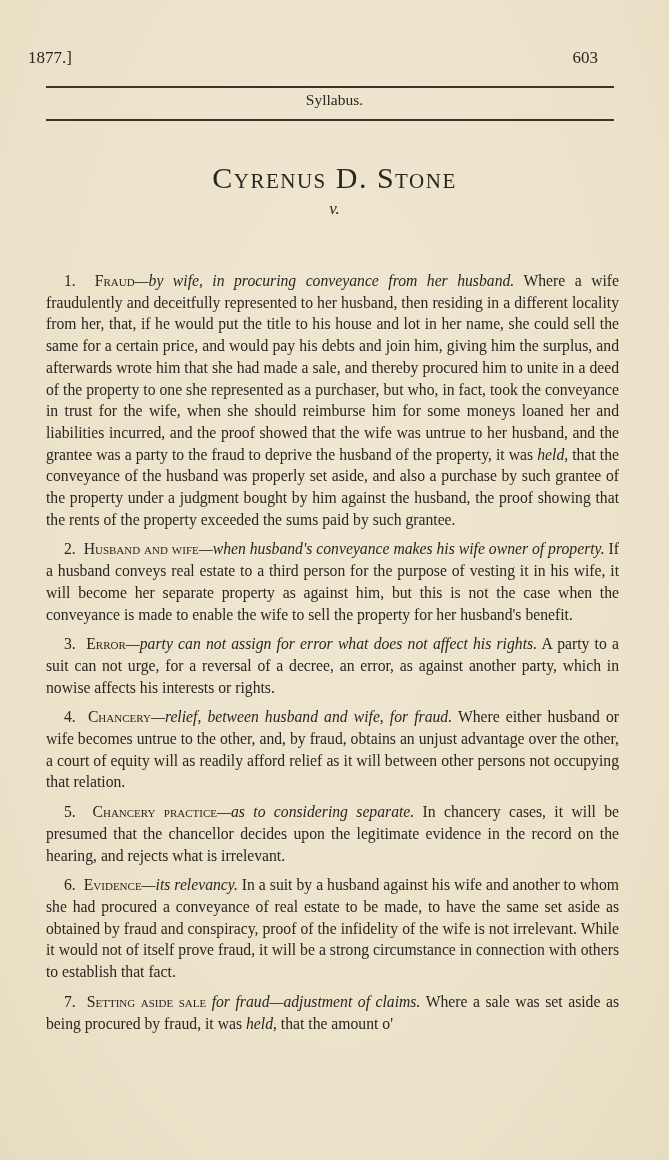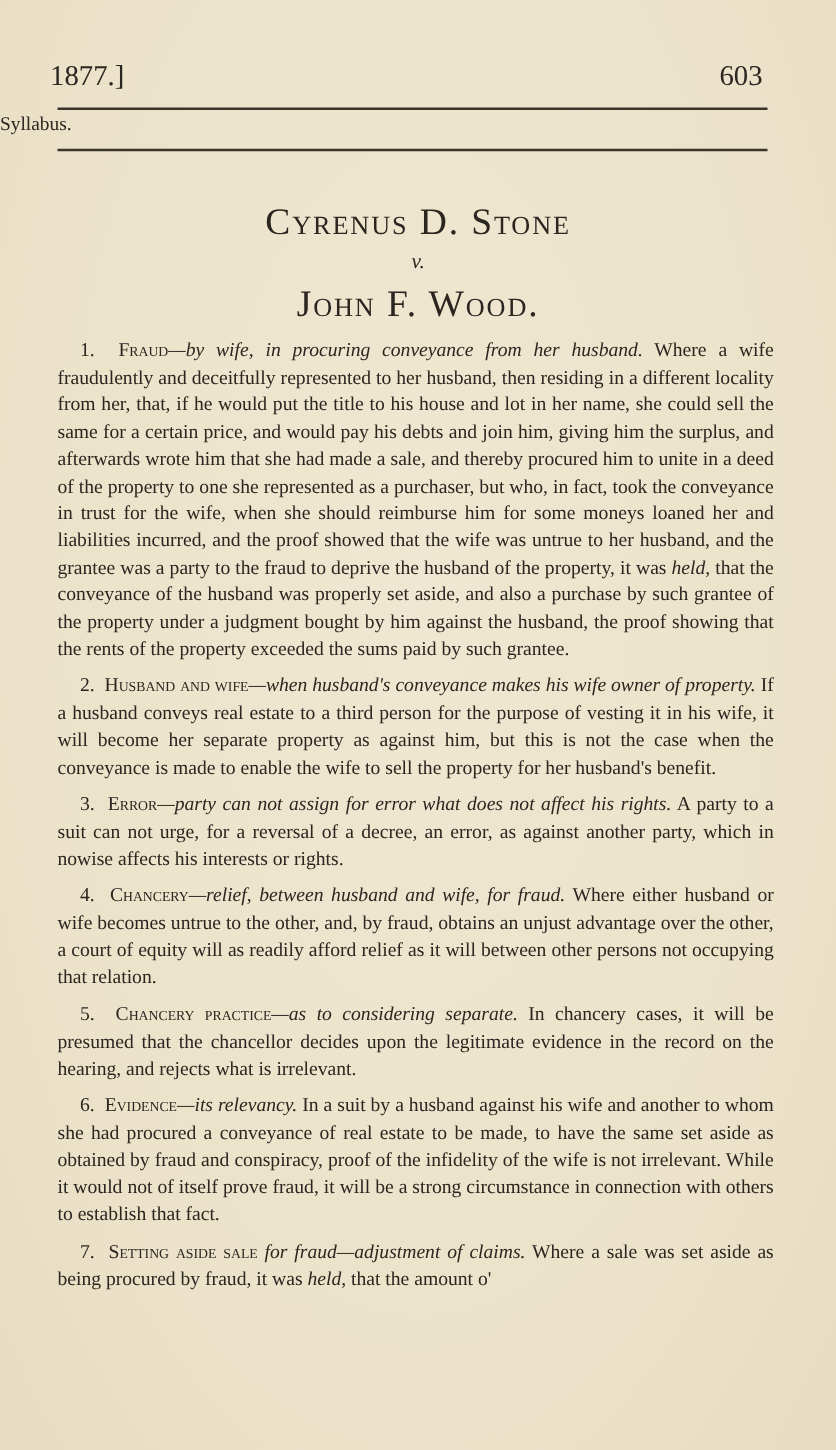--- a/index.html
+++ b/index.html
@@ -5,28 +5,28 @@
   html, body { margin:0; padding:0; }
   body {
     width:669px; height:1160px; overflow:hidden;
     background:#ede4cc;
     font-family:"Liberation Serif","DejaVu Serif",serif;
     color:#2b2620;
     position:relative;
   }
   .page { position:absolute; left:0; top:0; width:669px; height:1160px;
     background: radial-gradient(ellipse at 50% 40%, #efe7d1 0%, #ebe2c9 70%, #e6dcc1 100%); }
-  .running-head { position:absolute; top:48px; left:40px; width:570px; height:28px; font-size:23px; }
+  .running-head { position:absolute; top:48px; left:28px; width:570px; height:28px; font-size:17px; }
   .rh-year { position:absolute; left:0; top:0; }
   .rh-title { position:absolute; left:0; right:0; top:0; text-align:center; font-variant:small-caps; letter-spacing:0.5px; }
   .rh-page { position:absolute; right:0; top:0;text-align:right; }
   .rule { position:absolute; left:46px; width:568px; height:0; border-top:2px solid #3a342b; }
   .rule1 { top:86px; }
   .rule2 { top:119px; }
-  .syllabus { position:absolute; top:91px; left:0; width:669px; text-align:left; font-size:15.5px; }
+  .syllabus { position:absolute; top:91px; left:0; width:669px; text-align:center; font-size:15.5px; }
   .case-title { position:absolute; left:0; width:669px; text-align:center; font-variant:small-caps; font-size:30px; letter-spacing:1.5px; }
   .t1 { top:161px; }
   .t2 { top:199px; font-style:italic; font-size:17px; font-variant:normal; letter-spacing:0; }
   .t3 { top:227px; }
   .body { position:absolute; left:46px; top:270px; width:573px; font-size:15.7px; line-height:21.7px; text-align:justify; }
   .para { margin:0 0 8px 0; text-indent:18px; }
   .head { font-variant:small-caps; }
   .it { font-style:italic; }
 </style>
 </head>
@@ -38,21 +38,20 @@
     <span class="rh-year">1877.]</span>
     <span class="rh-page">603</span>
   </div>
 
   <div class="rule rule1"></div>
   <div class="syllabus">Syllabus.</div>
   <div class="rule rule2"></div>
 
   <div class="case-title t1">Cyrenus D. Stone</div>
   <div class="case-title t2">v.</div>
-  <div class="case-title t3">John F. Wood.</div>
 
   <div class="body">
     <p class="para">
       <span>1.</span>&nbsp; <span class="head">Fraud</span><span class="it">—by wife, in procuring conveyance from her husband.</span><span> Where a wife fraudulently and deceitfully represented to her husband, then residing in a different locality from her, that, if he would put the title to his house and lot in her name, she could sell the same for a certain price, and would pay his debts and join him, giving him the surplus, and afterwards wrote him that she had made a sale, and thereby procured him to unite in a deed of the property to one she represented as a purchaser, but who, in fact, took the conveyance in trust for the wife, when she should reimburse him for some moneys loaned her and liabilities incurred, and the proof showed that the wife was untrue to her husband, and the grantee was a party to the fraud to deprive the husband of the property, it was </span><span class="it">held</span><span>, that the conveyance of the husband was properly set aside, and also a purchase by such grantee of the property under a judgment bought by him against the husband, the proof showing that the rents of the property exceeded the sums paid by such grantee.</span>
     </p>
     <p class="para">
       <span>2.</span>&nbsp; <span class="head">Husband and wife</span><span class="it">—when husband's conveyance makes his wife owner of property.</span><span> If a husband conveys real estate to a third person for the purpose of vesting it in his wife, it will become her separate property as against him, but this is not the case when the conveyance is made to enable the wife to sell the property for her husband's benefit.</span>
     </p>
     <p class="para">
       <span>3.</span>&nbsp; <span class="head">Error</span><span class="it">—party can not assign for error what does not affect his rights.</span><span> A party to a suit can not urge, for a reversal of a decree, an error, as against another party, which in nowise affects his interests or rights.</span>

